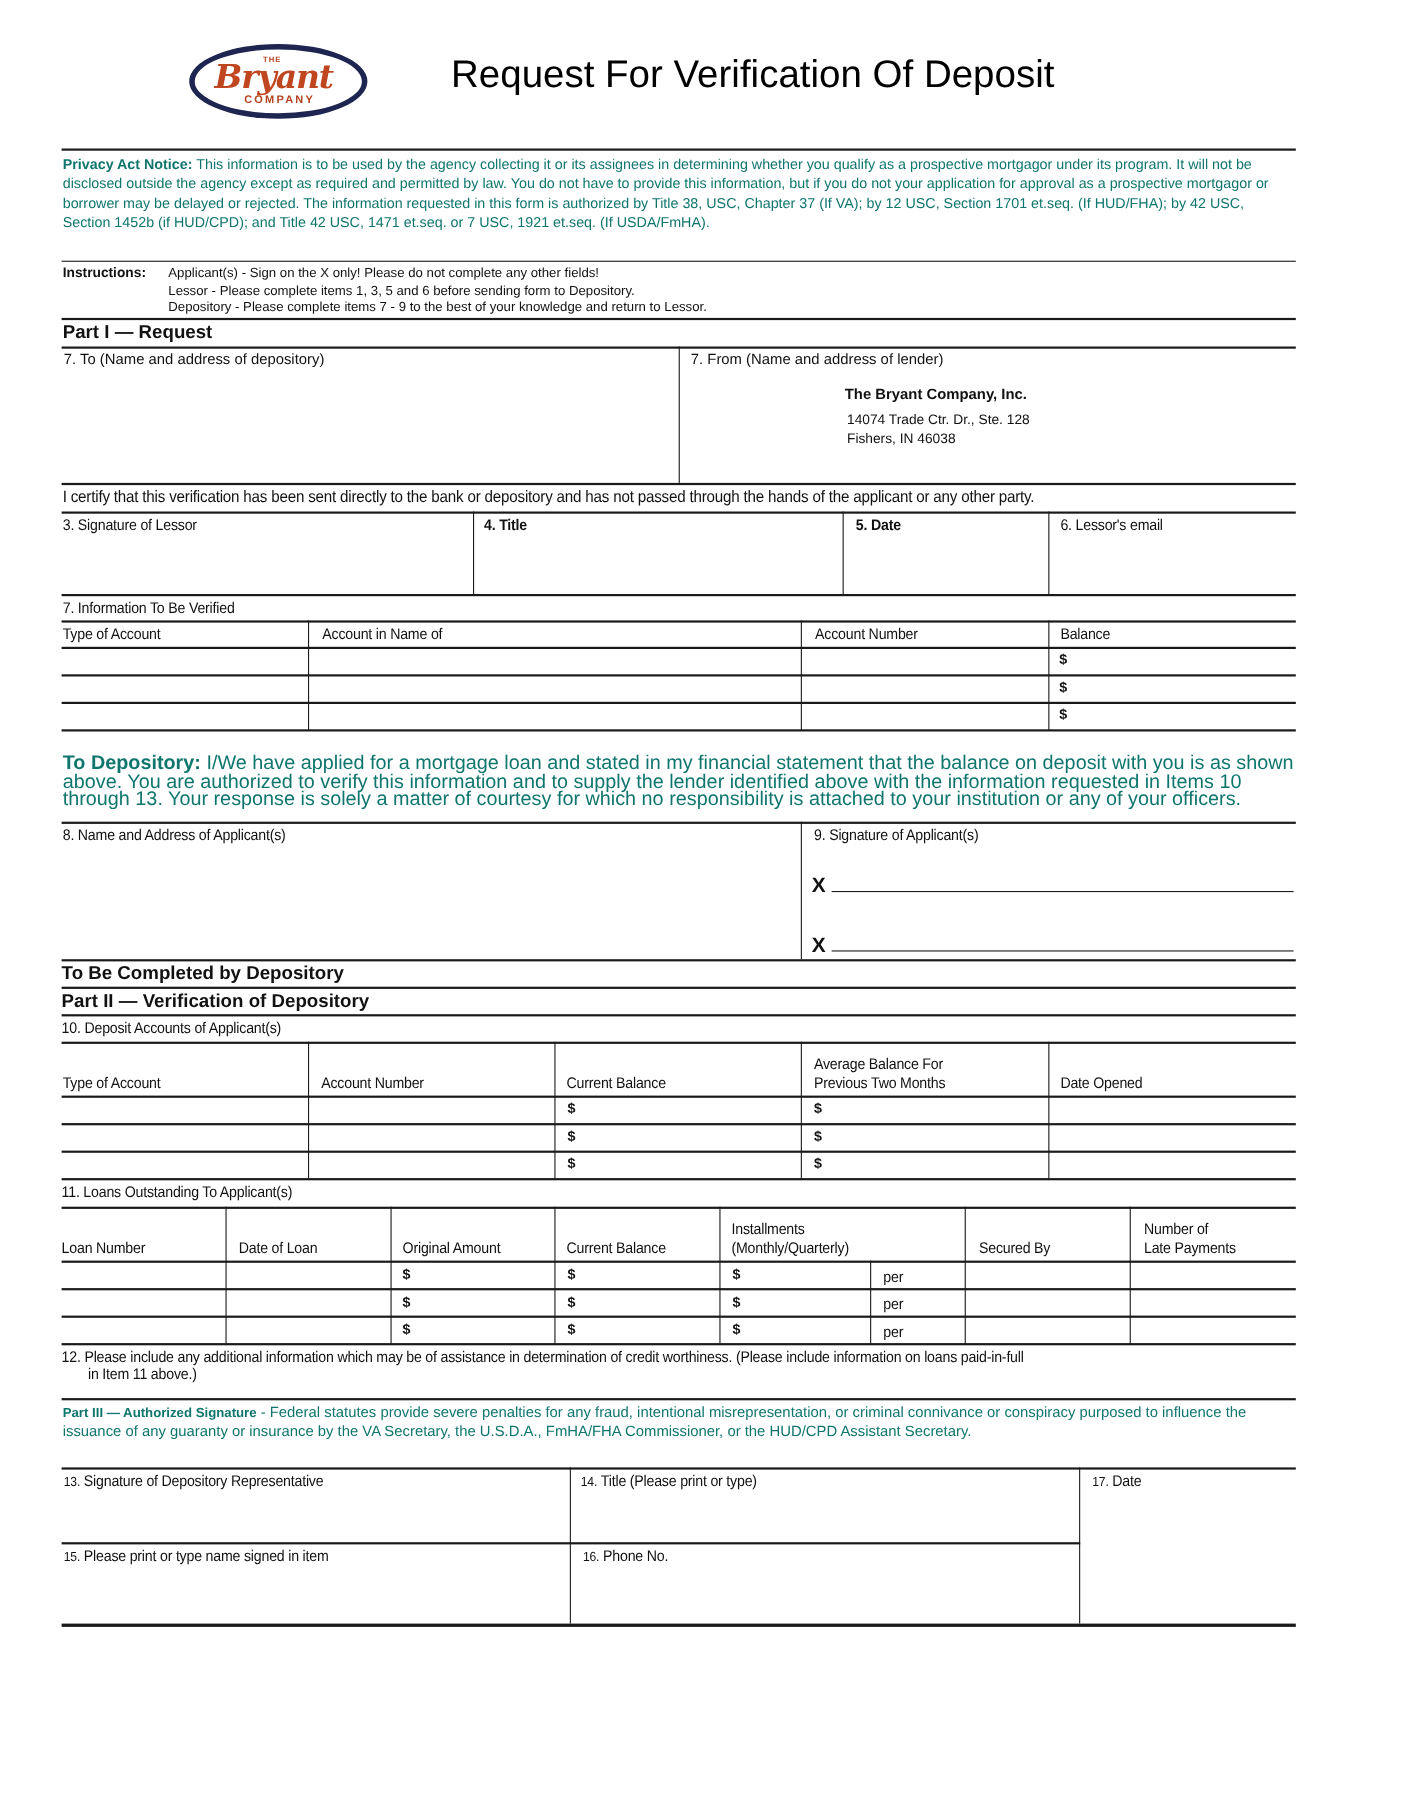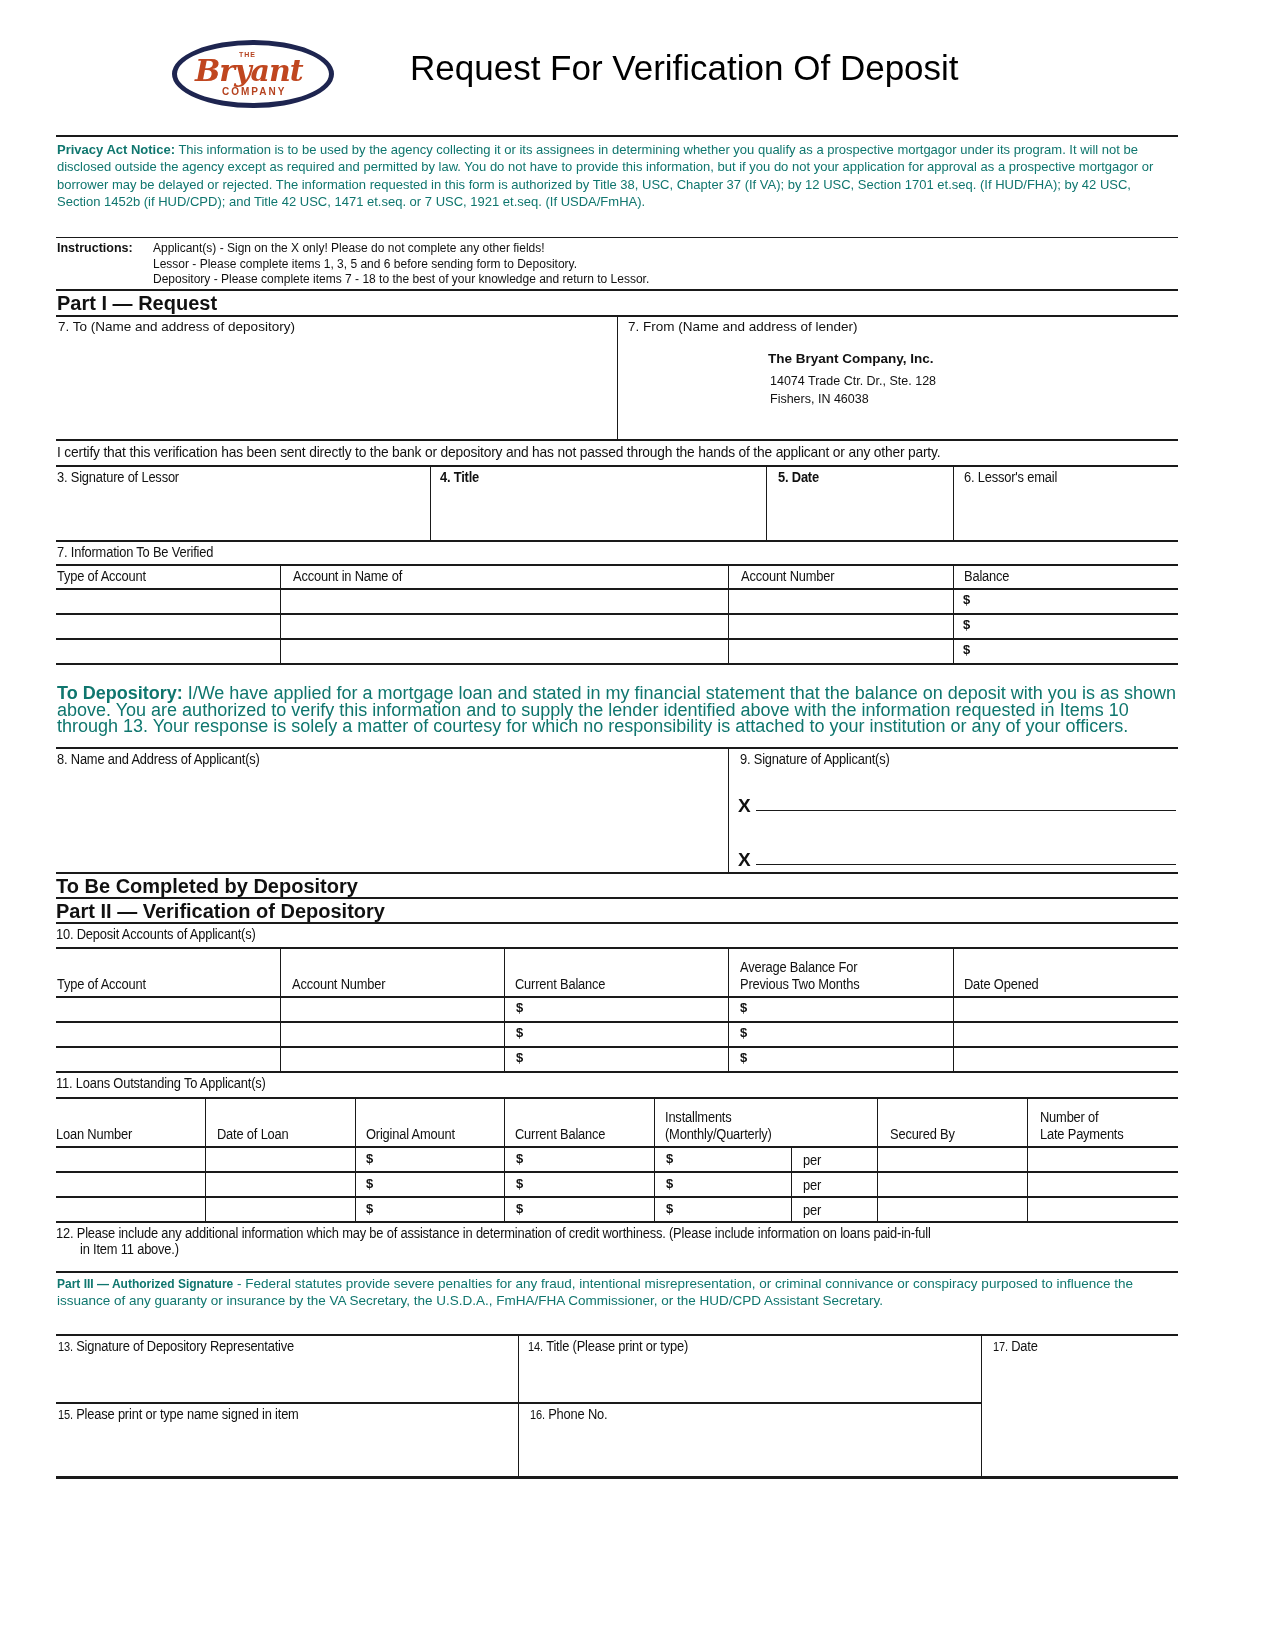--- a/index.html
+++ b/index.html
@@ -18,21 +18,21 @@
   
   .logo { position: absolute; left: 172px; top: 40px; width: 162px; height: 68px; border: 5px solid #1e2550; border-radius: 50%; background: #fff; }
   .logo-the { position: absolute; left: 62px; top: 6px; font-size: 7px; font-weight: bold; color: #b5421f; letter-spacing: 1px; }
   .logo-main { position: absolute; left: 18px; top: 8px; font-family: "DejaVu Serif", serif; font-style: italic; font-weight: bold; font-size: 30px; color: #c0461f; letter-spacing: -1px; }
   .logo-sub { position: absolute; left: 45px; top: 41px; font-size: 10px; font-weight: bold; color: #b5421f; letter-spacing: 2px; }
   .title { position: absolute; left: 410px; top: 48px; font-size: 35px; color: #000; white-space: nowrap; }
 
   .sig-x { position: absolute; font-size: 19px; font-weight: bold; }
   .lender-name { position: absolute; font-size: 13.5px; font-weight: bold; }
   .lender-line { position: absolute; font-size: 12.5px; }
-  .section-h { position: absolute; font-size: 20px; font-weight: bold; white-space: nowrap; }
+  .section-h { position: absolute; font-size: 17px; font-weight: bold; white-space: nowrap; }
   .instr { position: absolute; font-size: 12px; white-space: nowrap; }
 </style>
 </head>
 <body>
 
 <div class="logo">
   <span class="logo-the">THE</span>
   <span class="logo-main">Bryant</span>
   <span class="logo-sub">COMPANY</span>
 </div>
@@ -40,21 +40,21 @@
 
 <div class="hline thick" style="left:56px; top:135px; width:1122px;"></div>
 <div class="para" style="left:57px; top:141px; width:1120px;">
   <b>Privacy Act Notice:</b><span> This information is to be used by the agency collecting it or its assignees in determining whether you qualify as a prospective mortgagor under its program. It will not be disclosed outside the agency except as required and permitted by law. You do not have to provide this information, but if you do not your application for approval as a prospective mortgagor or borrower may be delayed or rejected. The information requested in this form is authorized by Title 38, USC, Chapter 37 (If VA); by 12 USC, Section 1701 et.seq. (If HUD/FHA); by 42 USC, Section 1452b (if HUD/CPD); and Title 42 USC, 1471 et.seq. or 7 USC, 1921 et.seq. (If USDA/FmHA).</span>
 </div>
 
 <div class="hline" style="left:56px; top:237px; width:1122px;"></div>
 <div class="instr bold" style="left:57px; top:241px; font-size:12.5px;">Instructions:</div>
 <div class="instr" style="left:153px; top:241px;">Applicant(s) - Sign on the X only! Please do not complete any other fields!</div>
 <div class="instr" style="left:153px; top:257px;">Lessor -   Please complete items 1, 3, 5 and 6 before sending form to Depository.</div>
-<div class="instr" style="left:153px; top:272px;">Depository - Please complete items 7 - 18 to the best of your knowledge and return to Lessor.</div>
+<div class="instr" style="left:153px; top:272px;">Depository - Please complete items 7 - 9 to the best of your knowledge and return to Lessor.</div>
 <div class="hline thick" style="left:56px; top:289px; width:1122px;"></div>
 
 <div class="section-h" style="left:57px; top:292px;">Part I — Request</div>
 <div class="hline thick" style="left:56px; top:315px; width:1122px;"></div>
 
 <div class="lbl" style="left:58px; top:319px;">7. To (Name and address of depository)</div>
 <div class="abs" style="left:56px; top:336px; width:560px; height:100px;"></div>
 <div class="vline" style="left:617px; top:315px; height:124px;"></div>
 <div class="lbl" style="left:628px; top:319px;">7. From (Name and address of lender)</div>
 <div class="lender-name" style="left:768px; top:351px;">The Bryant Company, Inc.</div>

